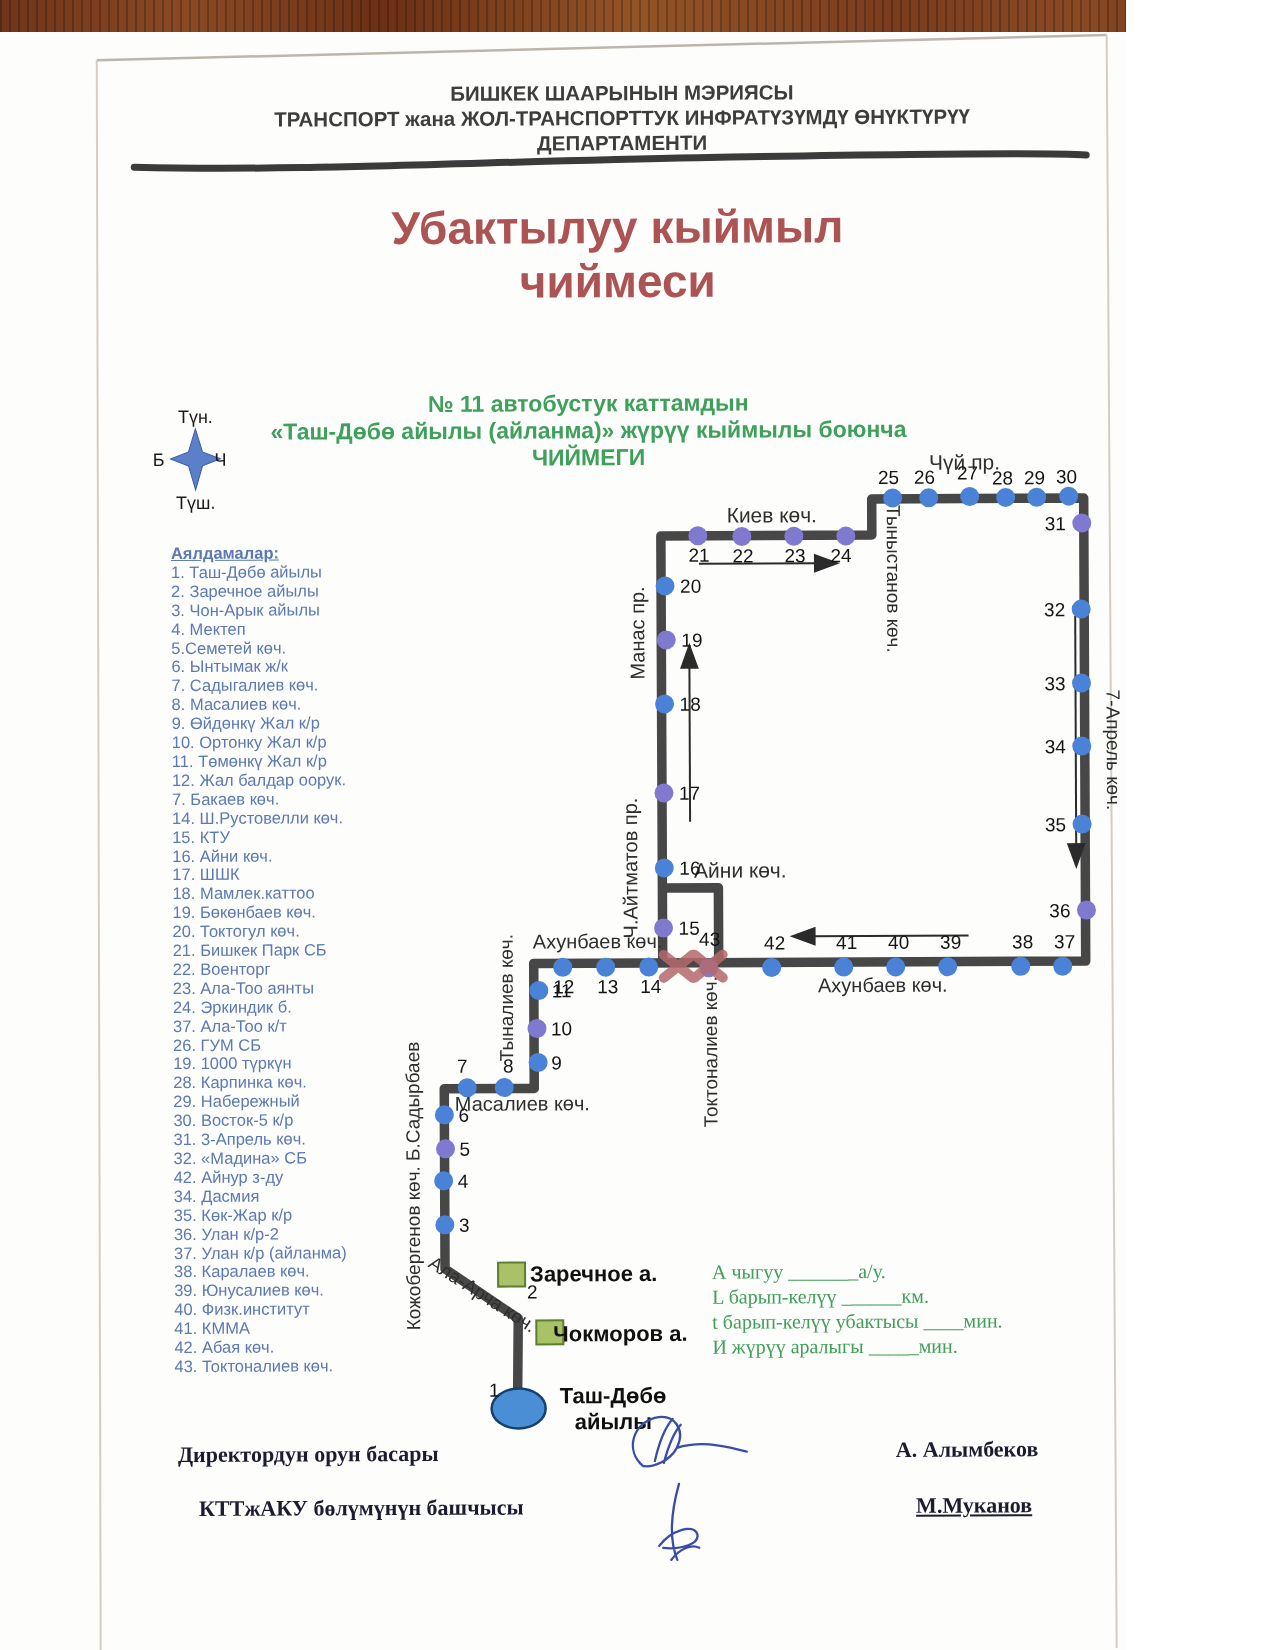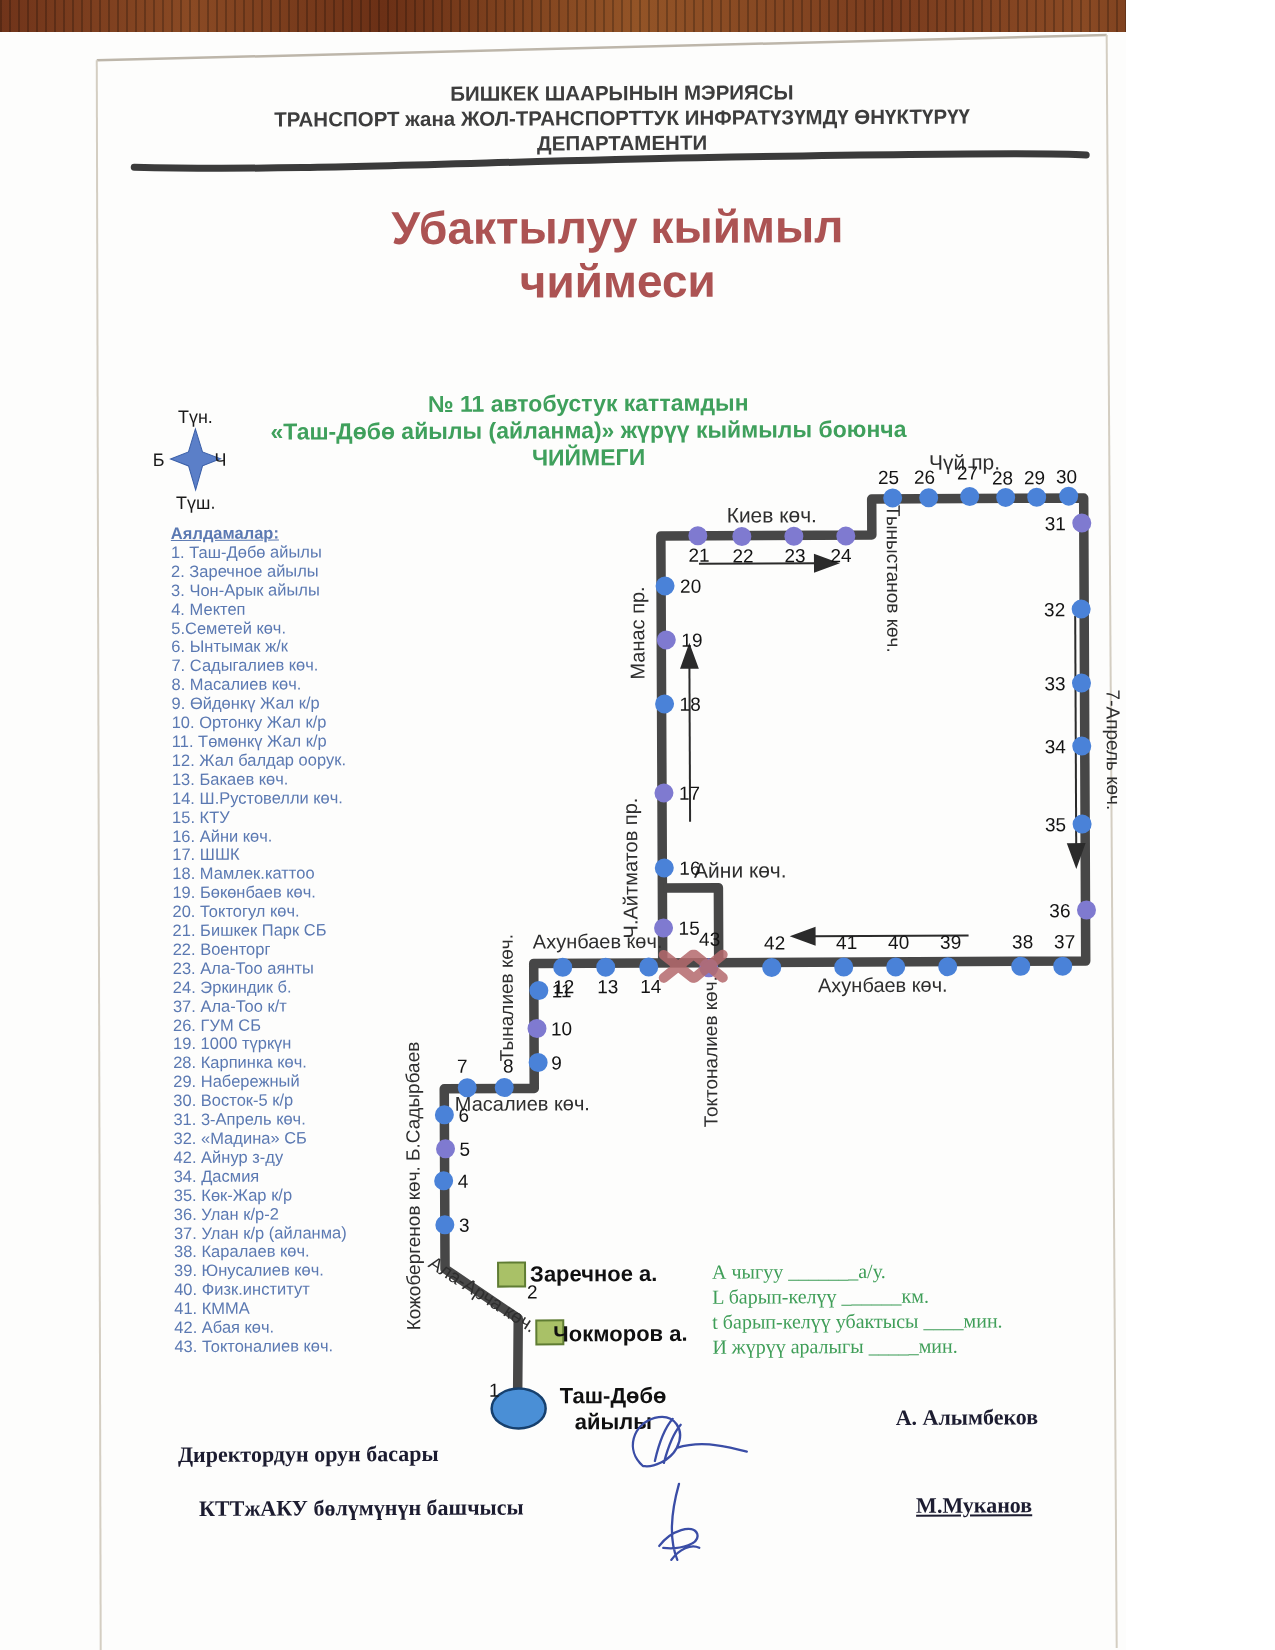--- a/index.html
+++ b/index.html
@@ -11,21 +11,21 @@
     background:repeating-linear-gradient(90deg,rgba(0,0,0,.22) 0 2px,transparent 2px 9px);}
   #paper-tilt{position:absolute;inset:0;transform:rotate(-0.25deg);transform-origin:640px 800px;}
   .abs{position:absolute;}
   #gov-header{left:140px;top:80px;width:970px;text-align:center;color:#3d3d3d;
     font-weight:bold;font-size:20.5px;line-height:25px;}
   #doc-title{left:140px;top:200px;width:960px;text-align:center;color:#ac5353;
     font-weight:bold;font-size:46px;line-height:54px;}
   #doc-subtitle{left:190px;top:390px;width:800px;text-align:center;color:#3fa05c;
     font-weight:bold;font-size:23px;line-height:27px;}
   #stops-list{left:172px;top:522px;width:230px;color:#5b79b2;font-size:16.5px;line-height:18.9px;}
-  #stops-list .head{font-weight:bold;text-decoration:underline;}
+  #stops-list .head{font-weight:bold;text-decoration:underline;margin-top:20px;}
   #legend{left:710px;top:1260px;width:300px;color:#3f9e58;font-size:20px;line-height:25px;
     font-family:"Liberation Serif","DejaVu Serif",serif;}
   .sig-line{color:#1c1c30;font-weight:bold;font-size:22px;
     font-family:"Liberation Serif","DejaVu Serif",serif;white-space:nowrap;}
   svg text{font-family:"Liberation Sans","DejaVu Sans",sans-serif;}
   svg .street{fill:#2e2e2e;}
   svg .stopnum{fill:#141414;font-size:19px;}
   svg .boldlbl{fill:#101010;font-size:22px;font-weight:bold;}
 </style>
 </head>
@@ -61,21 +61,21 @@
           <div>3. Чон-Арык  айылы</div>
           <div>4. Мектеп</div>
           <div>5.Семетей көч.</div>
           <div>6. Ынтымак ж/к</div>
           <div>7. Садыгалиев көч.</div>
           <div>8. Масалиев көч.</div>
           <div>9. Өйдөнкү Жал к/р</div>
           <div>10. Ортонку Жал к/р</div>
           <div>11. Төмөнкү Жал к/р</div>
           <div>12. Жал балдар оорук.</div>
-          <div>13. Бакаев көч.</div>
+          <div>7. Бакаев көч.</div>
           <div>14. Ш.Рустовелли көч.</div>
           <div>15. КТУ</div>
           <div>16. Айни көч.</div>
           <div>17. ШШК</div>
           <div>18. Мамлек.каттоо</div>
           <div>19. Бөкөнбаев көч.</div>
           <div>20. Токтогул көч.</div>
           <div>21. Бишкек Парк СБ</div>
           <div>22. Военторг</div>
           <div>23. Ала-Тоо аянты</div>
@@ -103,21 +103,21 @@
     </div>
 
     <div id="legend" class="abs">
         <div>А чыгуу  _______а/у.</div>
         <div>L барып-келүү  ______км.</div>
         <div>t барып-келүү убактысы  ____мин.</div>
         <div>И жүрүү аралыгы   _____мин.</div>
       </div>
 
     <div class="abs sig-line" style="left:175px;top:1440px;">Директордун орун басары</div>
-    <div class="abs sig-line" style="left:893px;top:1406px;">А. Алымбеков</div>
+    <div class="abs sig-line" style="left:893px;top:1438px;">А. Алымбеков</div>
     <div class="abs sig-line" style="left:196px;top:1494px;">КТТжАКУ  бөлүмүнүн башчысы</div>
     <div class="abs sig-line" style="left:913px;top:1494px;text-decoration:underline;">М.Муканов</div>
 
     <svg class="abs" style="left:0;top:0;" width="1275" height="1650" viewBox="0 0 1275 1650" xmlns="http://www.w3.org/2000/svg">
 
       <g>
         <path d="M100,58 L1110,37" stroke="#bdb6aa" stroke-width="2.5" fill="none"></path>
         <path d="M100,58 L97,1650" stroke="#d4cec2" stroke-width="2" fill="none"></path>
         <path d="M1110,37 L1113,1650" stroke="#d4cec2" stroke-width="2" fill="none"></path>
       </g>

